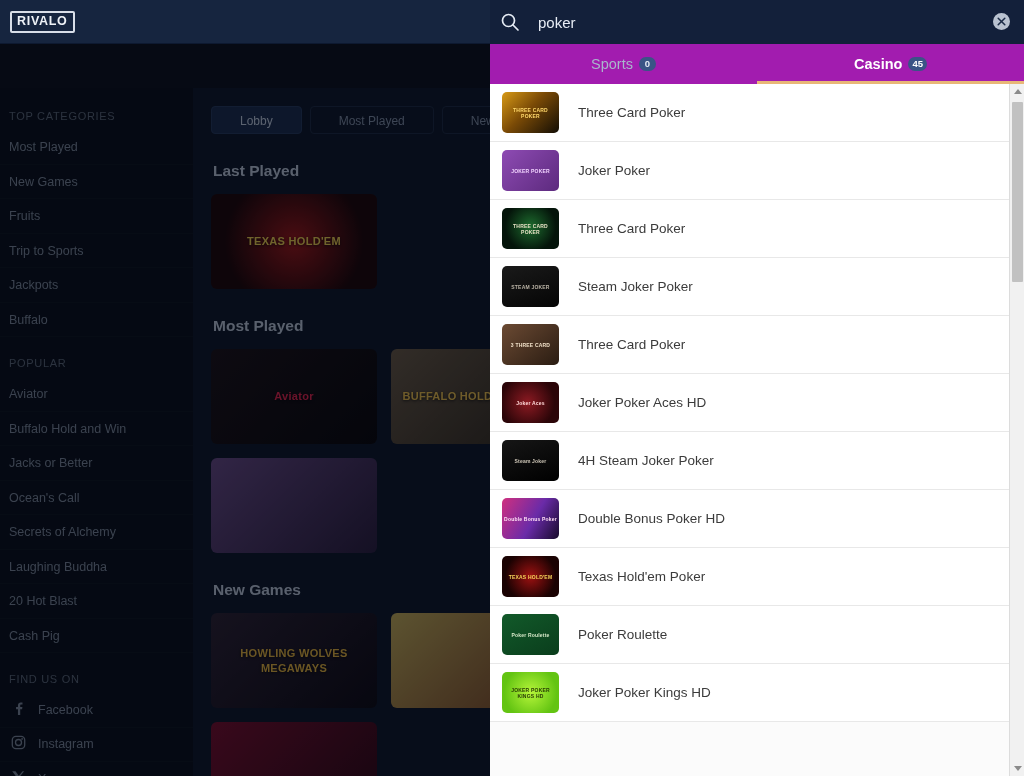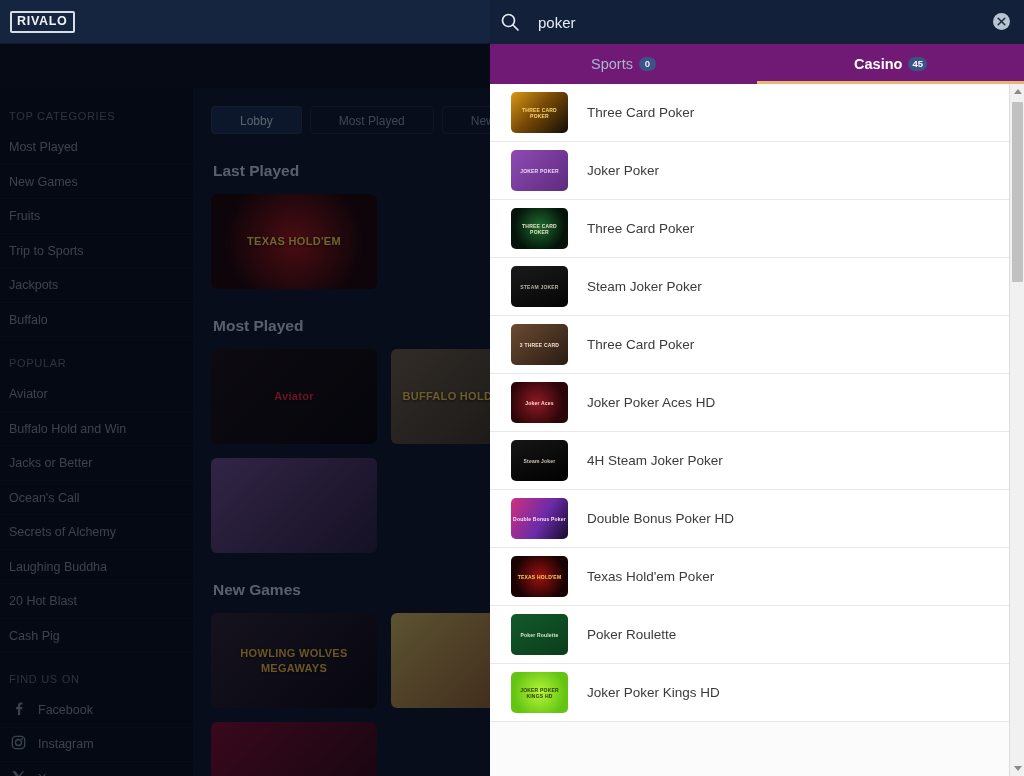--- a/index.html
+++ b/index.html
@@ -65,21 +65,21 @@
     width: 17px; height: 17px; border-radius: 50%;
     background: #b9c2d0;
     display: flex; align-items: center; justify-content: center;
     cursor: pointer;
   }
   .search-close svg { display: block; }
 
   
   .search-tabs {
     flex: 0 0 40px; height: 40px;
-    background: #701a75;
+    background: #a21caf;
     display: flex;
     position: relative;
   }
   .search-tab {
     flex: 1 1 50%;
     display: flex; align-items: center; justify-content: center;
     gap: 6px;
     color: #a9b6cc; font-size: 14.5px;
     cursor: pointer;
     position: relative;
@@ -110,21 +110,21 @@
     position: relative;
     display: flex;
   }
   .results-list {
     flex: 1 1 auto;
     overflow: hidden;
   }
   .result-row {
     display: flex; align-items: center;
     height: 58px;
-    padding-left: 21px;
+    padding-left: 12px;
     border-bottom: 1px solid #e8e8e8;
     background: #ffffff;
     cursor: pointer;
   }
   .thumb {
     width: 57px; height: 41px;
     border-radius: 5px;
     flex: 0 0 57px;
     background: #222;
     overflow: hidden;

